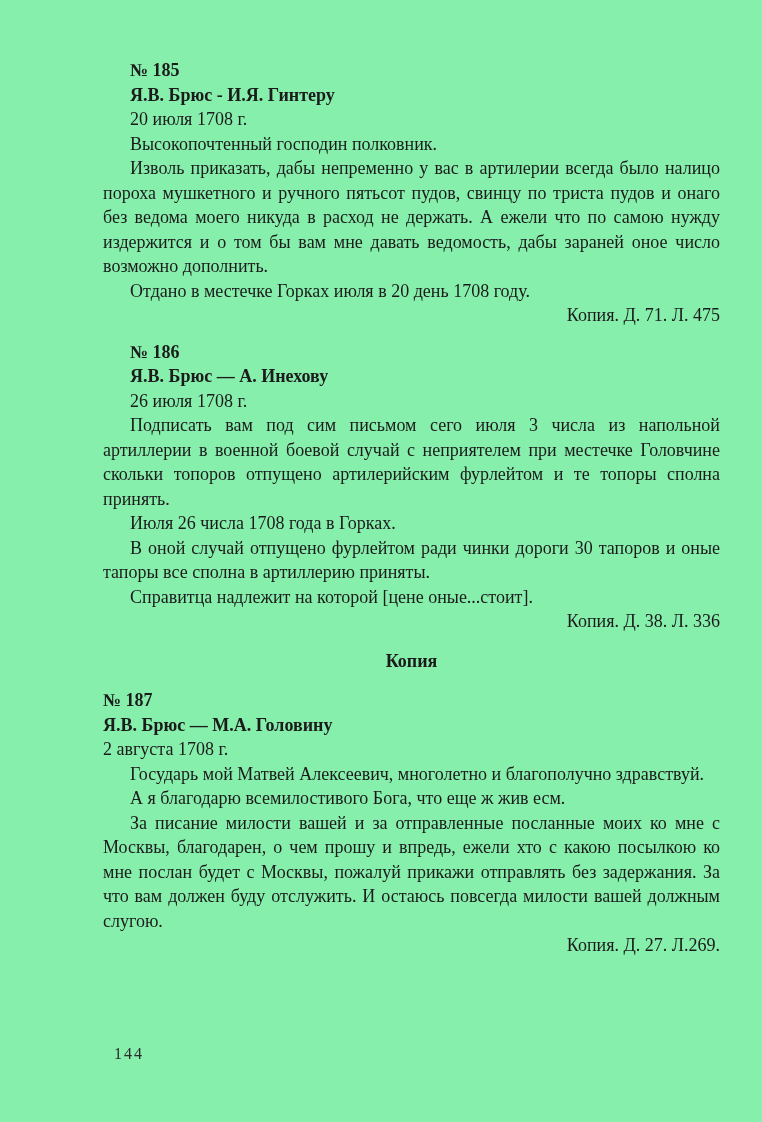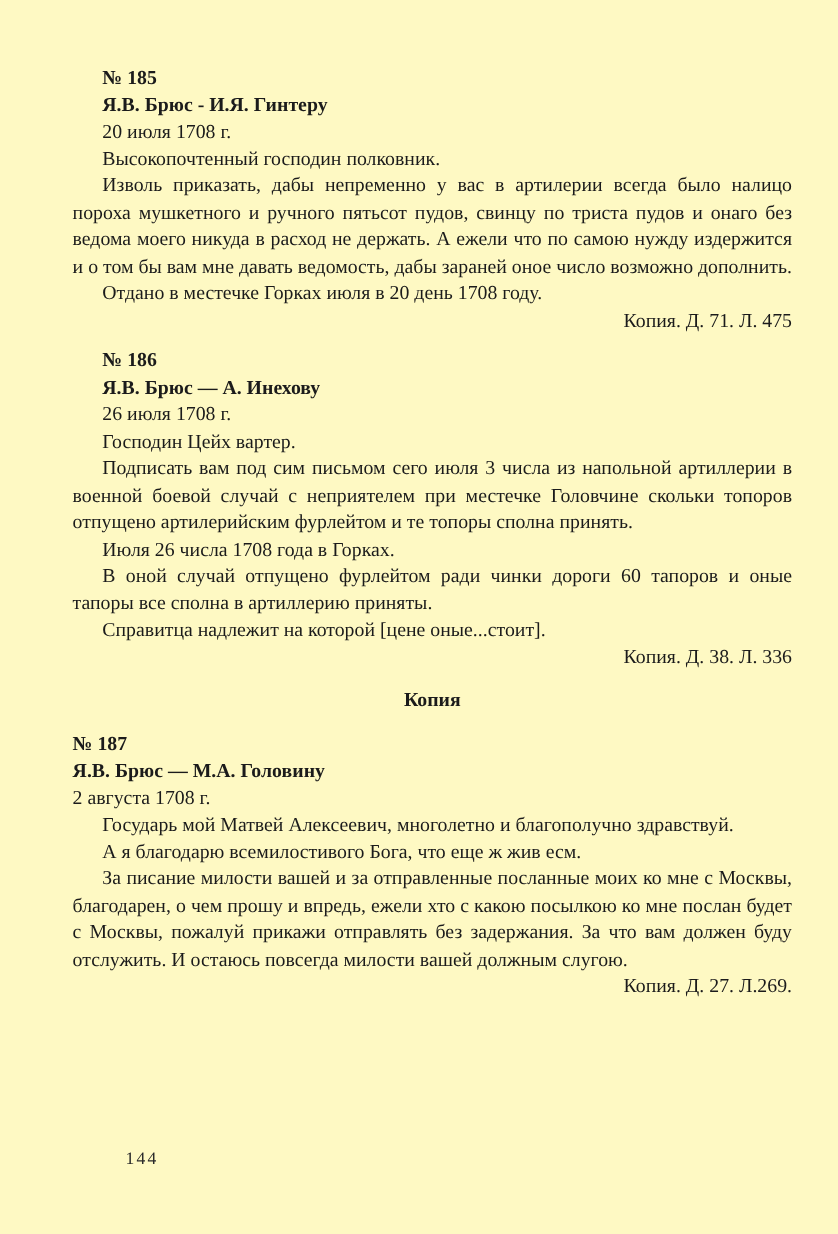--- a/index.html
+++ b/index.html
@@ -4,27 +4,28 @@
 <style>
   html, body {
     margin: 0;
     padding: 0;
     background: #ffffff;
   }
   .page {
     position: relative;
     width: 762px;
     height: 1122px;
-    background: #fef9c3;
+    background: #86efac;
     color: #1b1b1b;
     font-family: "Liberation Serif", "DejaVu Serif", serif;
     font-size: 18px;
     line-height: 24.5px;
     overflow: hidden;
     box-sizing: border-box;
+    padding-left: 37px;
   }
   .content {
     box-sizing: border-box;
     padding: 58px 42px 0 66px;
   }
   .doc {
     margin: 0 0 12px 0;
   }
   .doc p {
     margin: 0;
@@ -73,24 +74,23 @@
       <p class="para">Высокопочтенный господин полковник.</p>
       <p class="para">Изволь приказать, дабы непременно у вас в артилерии всегда было налицо пороха мушкетного и ручного пятьсот пудов, свинцу по триста пудов и онаго без ведома моего никуда в расход не держать. А ежели что по самою нужду издержится и о том бы вам мне давать ведомость, дабы зараней оное число возможно дополнить.</p>
       <p class="para">Отдано в местечке Горках июля в 20 день 1708 году.</p>
       <p class="ref">Копия. Д. 71. Л. 475</p>
     </section>
 
     <section class="doc">
       <p class="head indent">№ 186</p>
       <p class="head indent">Я.В. Брюс — А. Инехову</p>
       <p class="indent">26 июля 1708 г.</p>
-      <p class="para">Господин Цейх вартер.</p>
       <p class="para">Подписать вам под сим письмом сего июля 3 числа из напольной артиллерии в военной боевой случай с неприятелем при местечке Головчине скольки топоров отпущено артилерийским фурлейтом и те топоры сполна принять.</p>
       <p class="para">Июля 26 числа 1708 года в Горках.</p>
-      <p class="para">В оной случай отпущено фурлейтом ради чинки дороги 60 тапоров и оные тапоры все сполна в артиллерию приняты.</p>
+      <p class="para">В оной случай отпущено фурлейтом ради чинки дороги 30 тапоров и оные тапоры все сполна в артиллерию приняты.</p>
       <p class="para">Справитца надлежит на которой [цене оные...стоит].</p>
       <p class="ref">Копия. Д. 38. Л. 336</p>
     </section>
 
     <h2 class="month">Копия</h2>
 
     <section class="doc">
       <p class="head">№ 187</p>
       <p class="head">Я.В. Брюс — М.А. Головину</p>
       <p>2 августа 1708 г.</p>

